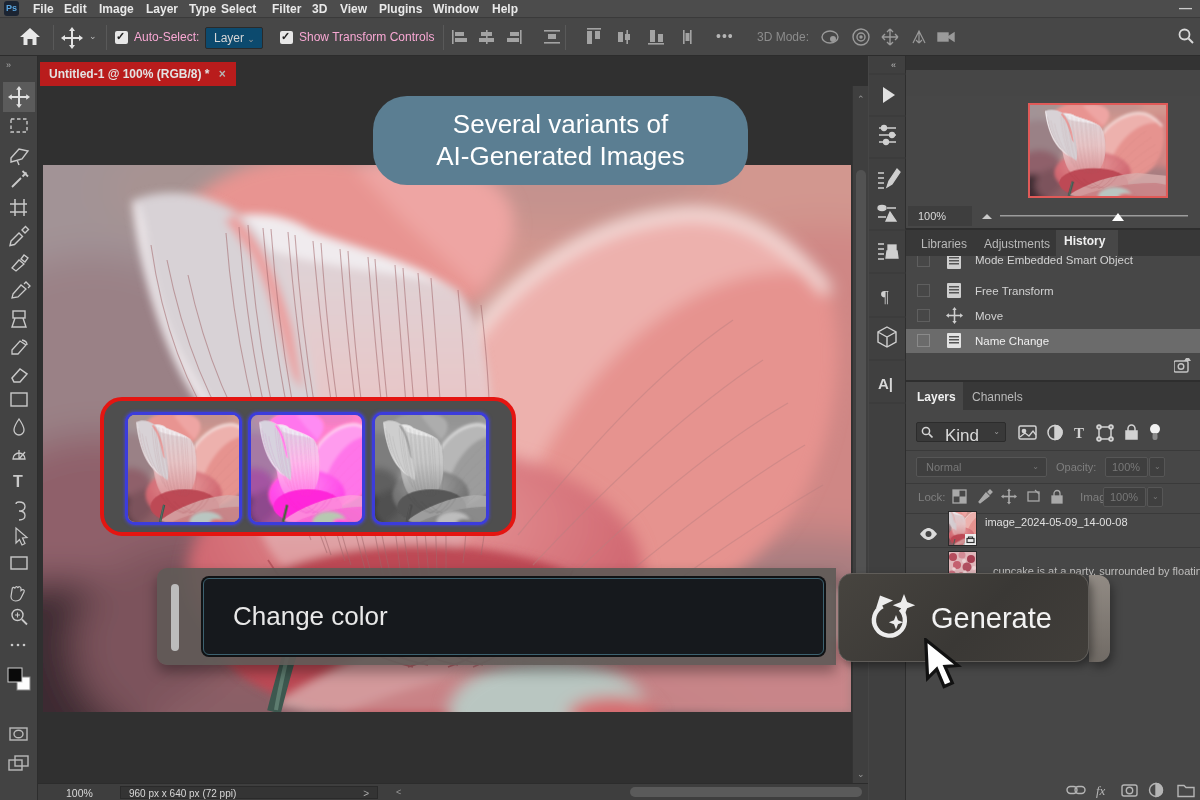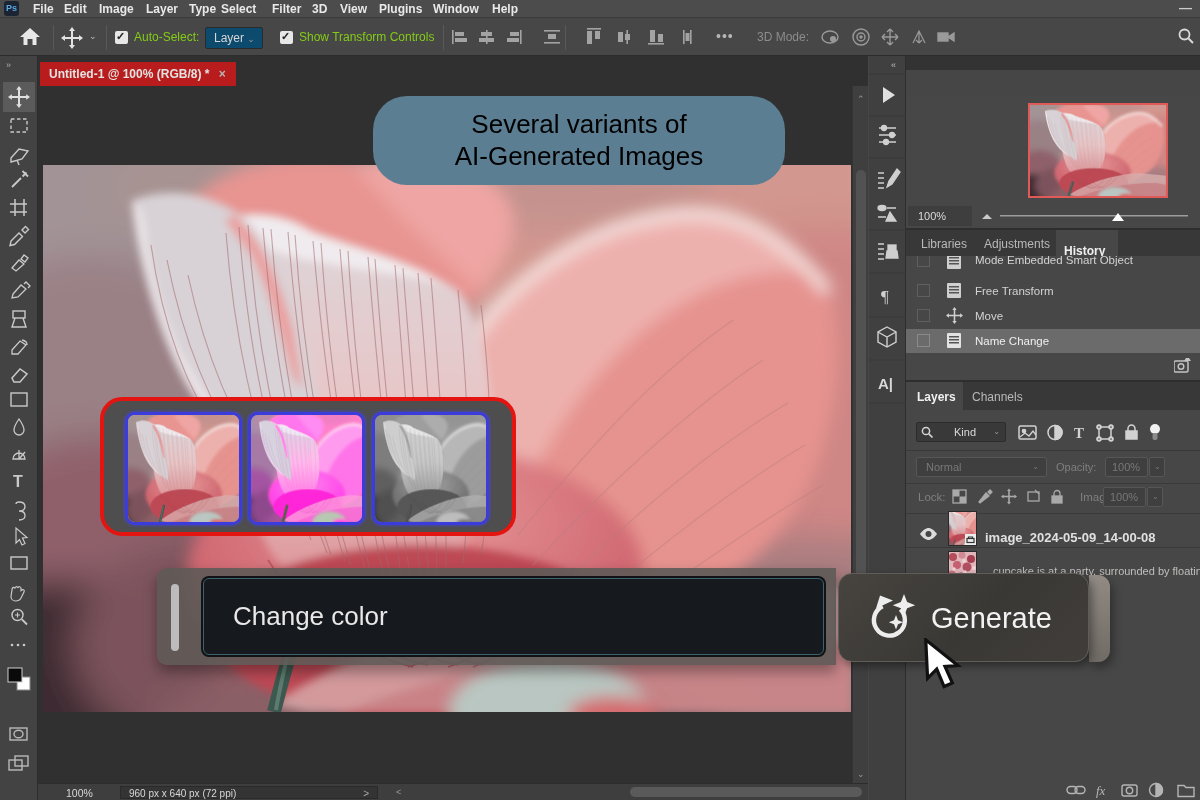--- a/index.html
+++ b/index.html
@@ -11,40 +11,40 @@
   #menubar { left:0; top:0; width:1200px; height:18px; background:#4c4c4c;
     border-bottom:1px solid #3a3a3a; color:#e9e9e9; font-size:12px; font-weight:bold; }
   #menubar .mi { position:absolute; top:2px; }
   #pslogo { position:absolute; left:4px; top:1px; width:15px; height:15px; background:#1b2432;
     border-radius:3px; color:#5aa6e0; font-size:9px; font-weight:bold; text-align:center; line-height:15px; }
   
   #optbar { left:0; top:19px; width:1200px; height:37px; background:#474747; border-bottom:1px solid #2c2c2c; }
   .sep { position:absolute; top:6px; width:1px; height:25px; background:#595959; }
   .cb { position:absolute; width:13px; height:13px; background:#e7e7e7; border-radius:2px; }
   .cb:after { content:"✓"; position:absolute; left:1px; top:-1px; color:#222; font-size:11px; font-weight:bold; }
-  .optlabel { position:absolute; color:#84cc16; font-size:12px; }
+  .optlabel { position:absolute; color:#f9a8d4; font-size:12px; }
   .drop { position:absolute; background:#0c4a6e; border:1px solid #2a2a2a; border-radius:2px;
     color:#d6d6d6; font-size:12px; }
   
   #leftbar { left:0; top:56px; width:38px; height:744px; background:#434343; border-right:1px solid #2d2d2d; }
   
   #tabstrip { left:38px; top:56px; width:830px; height:30px; background:#303030; }
   #doctab { position:absolute; left:2px; top:6px; width:196px; height:24px; background:#b91c1c;
     color:#e3e3e3; font-size:12px; font-weight:bold; line-height:24px; padding-left:9px; }
   #canvasbg { left:38px; top:86px; width:830px; height:697px; background:#303030; }
   #statusbar { left:38px; top:783px; width:830px; height:17px; background:#3e3e3e; border-top:1px solid #2c2c2c;
     color:#d8d8d8; font-size:10.5px; }
   
   #vsb { left:852px; top:86px; width:16px; height:697px; background:#3f3f3f; border-left:1px solid #333; }
   #vsb .thumb { position:absolute; left:3px; top:84px; width:10px; height:410px; background:#525252; border-radius:5px; }
   
   #image { left:43px; top:165px; width:808px; height:547px; }
   
-  #bubble { left:373px; top:96px; width:412px; height:89px; background:#5b7e92; border-radius:34px;
-    color:#000000; font-size:26px; text-align:center; line-height:1.23; padding-top:13px; }
+  #bubble { left:373px; top:96px; width:375px; height:89px; background:#5b7e92; border-radius:34px;
+    color:#ffffff; font-size:26px; text-align:center; line-height:1.23; padding-top:13px; }
   
   #variants { left:100px; top:397px; width:416px; height:139px; background:#4e4e4e;
     border:4px solid #e41511; border-radius:22px; }
   .vthumb { position:absolute; top:11px; width:117px; height:113px; border:3px solid #3c3cdc;
     border-radius:10px; overflow:hidden; background:#888; box-shadow:0 0 3px 1px rgba(70,70,230,.6); }
   
   #pbar { left:157px; top:568px; width:679px; height:97px; background:rgba(96,90,87,0.92); border-radius:10px 0 0 10px;
     box-shadow:0 7px 14px rgba(0,0,0,.35); }
   #pbarR { left:1089px; top:575px; width:21px; height:87px; background:linear-gradient(180deg,rgba(150,143,136,.95),rgba(115,109,103,.95)); border-radius:0 12px 12px 0;
     box-shadow:3px 5px 10px rgba(0,0,0,.35); }
@@ -401,21 +401,21 @@
       <svg style="position:absolute;left:74px;top:112px" width="212" height="16" viewBox="0 0 212 16">
         <path d="M2,11 l5,-5 l5,5 Z" fill="#c9c9c9"></path>
         <rect x="20" y="7" width="188" height="1.5" fill="#9c9c9c"></rect>
         <path d="M132,13 l6,-8 l6,8 Z" fill="#fdfdfd"></path>
       </svg>
     </div>
 
     <div class="tabbar" style="top:172px;height:28px;border-top:2px solid #2e2e2e">
       <div class="tab" style="left:15px;padding-top:7px">Libraries</div>
       <div class="tab" style="left:78px;padding-top:7px">Adjustments</div>
-      <div class="tab active" style="left:150px;width:62px;padding:14px 0 0 8px">History</div>
+      <div class="tab active" style="left:150px;width:62px;padding:4px 0 0 8px">History</div>
     </div>
     <div style="position:absolute;left:0;top:200px;width:294px;height:124px;background:#474747;overflow:hidden">
       <div class="hrow" style="top:-5px;height:22px">
         <span style="position:absolute;left:11px;top:3px;width:13px;height:13px;border:1px solid #5f5f5f"></span>
         <svg style="position:absolute;left:40px;top:2px" width="16" height="17" viewBox="0 0 16 17">
             <rect x="1" y="1" width="14" height="15" rx="1" fill="#cfcfcf"></rect>
             <rect x="3" y="4" width="10" height="1.5" fill="#555"></rect>
             <rect x="3" y="7" width="10" height="1.5" fill="#555"></rect>
             <rect x="3" y="10" width="10" height="1.5" fill="#555"></rect>
           </svg>
@@ -465,21 +465,21 @@
     <div class="tabbar" style="top:324px;height:30px;border-top:2px solid #2e2e2e">
       <div class="tab active" style="left:0;width:57px;padding:8px 0 0 11px">Layers</div>
       <div class="tab" style="left:66px;padding-top:8px">Channels</div>
     </div>
     <div style="position:absolute;left:0;top:354px;width:294px;height:390px;background:#474747">
       <div style="position:absolute;left:10px;top:12px;width:90px;height:20px;background:#393939;border:1px solid #2c2c2c;border-radius:2px">
         <svg style="position:absolute;left:4px;top:3px" width="13" height="13" viewBox="0 0 13 13">
             <circle cx="5" cy="5" r="3.6" fill="none" stroke="#d5d5d5" stroke-width="1.5"></circle>
             <line x1="7.8" y1="7.8" x2="11.5" y2="11.5" stroke="#d5d5d5" stroke-width="1.7"></line>
           </svg>
-        <span style="position:absolute;left:37px;top:3px;color:#d9d9d9;font-size:11px">Kind</span>
+        <span style="position:absolute;left:28px;top:3px;color:#d9d9d9;font-size:17px">Kind</span>
         <span style="position:absolute;right:5px;top:4px;color:#999;font-size:8px">⌄</span>
       </div>
       <svg style="position:absolute;left:112px;top:12px" width="150" height="21" viewBox="0 0 150 21">
         <g stroke="#d2d2d2" fill="none" stroke-width="1.5">
           <rect x="1" y="4" width="17" height="13" rx="1.5"></rect>
             <circle cx="6" cy="9" r="1.6" fill="#d2d2d2"></circle>
             <path d="M2,15 l5,-4 l4,3 l4,-5 l3,4" stroke-width="1.3"></path>
           <circle cx="37" cy="10.5" r="7"></circle>
             <path d="M37,3.5 a7,7 0 0 1 0,14 Z" fill="#d2d2d2"></path>
           <text x="56" y="16" fill="#d2d2d2" stroke="none" font-size="15" font-weight="bold" font-family="Liberation Serif">T</text>
@@ -537,21 +537,21 @@
       <div style="position:absolute;left:42px;top:101px;width:29px;height:35px;background:#999;overflow:hidden;border:1px solid #2a2a2a">
         <svg width="27" height="33" viewBox="150 60 480 487" preserveAspectRatio="none">
             <use href="#scene"></use>
           </svg>
         <svg style="position:absolute;right:0;bottom:0" width="11" height="11" viewBox="0 0 11 11">
             <rect width="11" height="11" fill="#ececec"></rect>
             <rect x="2" y="4.5" width="7" height="4" fill="none" stroke="#333" stroke-width="1.2"></rect>
             <path d="M3.5,4.5 v-1.5 h4 v1.5" fill="none" stroke="#333" stroke-width="1.2"></path>
           </svg>
       </div>
-      <span style="position:absolute;left:79px;top:120px;color:#e0e0e0;font-size:13px;font-weight:bold">image_2024-05-09_14-00-08</span>
+      <span style="position:absolute;left:79px;top:106px;color:#e0e0e0;font-size:11px;font-weight:normal">image_2024-05-09_14-00-08</span>
       <div style="position:absolute;left:0;top:137px;width:294px;height:1px;background:#3a3a3a"></div>
 
       <div style="position:absolute;left:42px;top:141px;width:29px;height:35px;background:#caa; overflow:hidden;border:1px solid #2a2a2a">
         <svg width="27" height="33" viewBox="0 0 27 33">
           <rect width="27" height="33" fill="#dfb6ba"></rect>
           <circle cx="4" cy="5" r="4" fill="#b44c5c"></circle>
             <circle cx="13" cy="3" r="3.5" fill="#d18a94"></circle>
           <circle cx="22" cy="7" r="4" fill="#a63f52"></circle>
             <circle cx="8" cy="13" r="4" fill="#c4606f"></circle>
           <circle cx="18" cy="15" r="4.5" fill="#b04f60"></circle>

